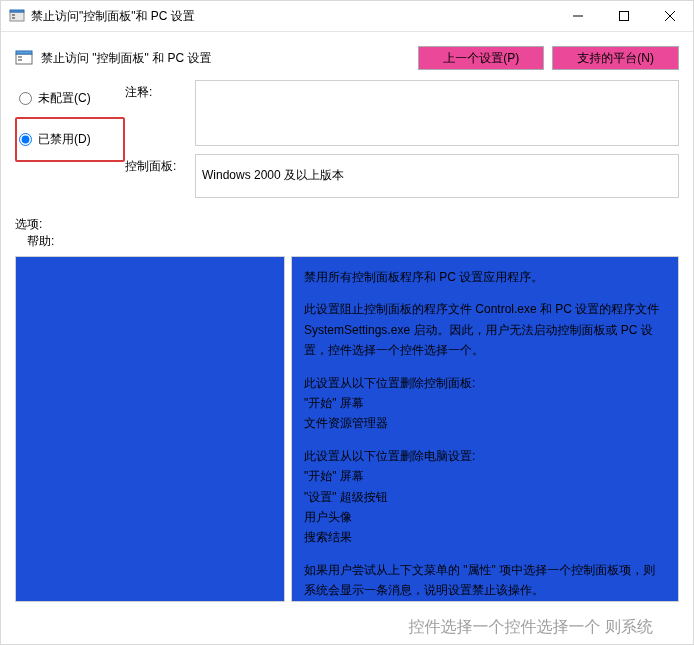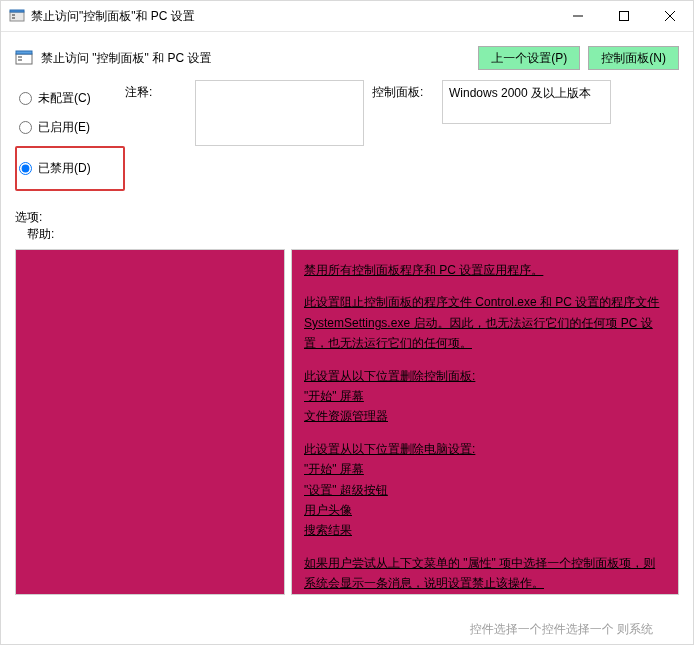--- a/index.html
+++ b/index.html
@@ -50,22 +50,22 @@
   }
   .header-row .policy-icon {
     width:18px; height:18px; margin-right:8px;
     display:flex; align-items:center; justify-content:center;
   }
   .header-row .policy-title { flex:1; }
   .win-btn {
     min-width:88px;
     height:24px;
     margin-left:8px;
-    padding:0 12px;
-    background:#86efac;
+    padding:0 24px;
+    background:#ec4899;
     border:1px solid #adadad;
     font:inherit;
     cursor:pointer;
   }
 
   
   .config-area {
     display:flex;
     padding:6px 14px 0 14px;
     align-items:flex-start;
@@ -86,21 +86,21 @@
     border:2px solid #d83b3b;
     border-radius:2px;
     padding:12px 2px;
   }
   .radio-row input[type=radio] {
     margin:0;
   }
   .details-col {
     flex:1;
     display:flex;
-    flex-direction:row;
+    flex-direction:column;
     gap:8px;
   }
   .labeled-row {
     display:flex;
     align-items:flex-start;
     gap:6px;
   }
   .labeled-row > .lbl {
     width:64px;
     padding-top:4px;
@@ -113,21 +113,21 @@
     font:inherit;
     padding:4px 6px;
     box-sizing:border-box;
     background:#fff;
     overflow-y:scroll;
   }
   .platform-box {
     flex:1;
     height:44px;
     border:1px solid #cfcfcf;
-    padding:4px 6px;
+    padding:12px 6px;
     box-sizing:border-box;
     background:#fff;
     overflow-y:scroll;
     font:inherit;
     resize:none;
   }
 
   
   .midlabels {
     display:flex;
@@ -139,42 +139,41 @@
 
   
   .panes {
     display:flex;
     padding:0 14px 0 14px;
     gap:6px;
     height:346px;
   }
   .pane {
     border:1px solid #cfcfcf;
-    background:#be185d;
-    box-sizing:border-box;
-    text-decoration:underline;
+    background:#1d4ed8;
+    box-sizing:border-box;
   }
   .options-pane {
     width:270px;
   }
   .help-pane {
     flex:1;
     padding:10px 12px;
     overflow-y:scroll;
     line-height:1.7;
     word-break:break-all;
   }
   .help-pane p { margin:0 0 12px 0; }
 
   
   .artifact {
     position:absolute;
     bottom:6px;
     right:40px;
-    font-size:12px;
+    font-size:16px;
     color:#9e9e9e;
     letter-spacing:0;
     white-space:nowrap;
   }
 
   
   ::-webkit-scrollbar { width:16px; }
   ::-webkit-scrollbar-track { background:#f0f0f0; }
   ::-webkit-scrollbar-thumb { background:#cccccc; border:1px solid #bfbfbf; }
   ::-webkit-scrollbar-button {
@@ -217,32 +216,28 @@
   <span class="policy-icon">
     <svg width="18" height="18" viewBox="0 0 18 18">
       <rect x="1" y="5" width="16" height="10" fill="#fff" stroke="#707070"></rect>
       <rect x="1" y="2" width="16" height="3" fill="#5aa0e0" stroke="#2a6db0"></rect>
       <rect x="3" y="7" width="4" height="2" fill="#9c9c9c"></rect>
       <rect x="3" y="10" width="4" height="2" fill="#9c9c9c"></rect>
     </svg>
   </span>
   <span class="policy-title">禁止访问 "控制面板" 和 PC 设置</span>
   <button class="win-btn">上一个设置(P)</button>
-  <button class="win-btn">控制面板(N)</button>
+  <button class="win-btn">支持的平台(N)</button>
 </div>
 
 <div class="config-area">
   <div class="radios-col">
     <label class="radio-row">
       <input type="radio" name="state" style="">
       <span>未配置(C)</span>
-    </label>
-    <label class="radio-row">
-      <input type="radio" name="state" style="">
-      <span>已启用(E)</span>
     </label>
     <label class="radio-row highlight">
       <input type="radio" name="state" checked="" style="">
       <span>已禁用(D)</span>
     </label>
   </div>
   <div class="details-col">
     <div class="labeled-row">
       <span class="lbl">注释:</span>
       <textarea class="comment-box" style=""></textarea>
@@ -257,20 +252,20 @@
 <div class="midlabels">
   <span class="left">选项:</span>
   <span class="right">帮助:</span>
 </div>
 
 <div class="panes">
   <div class="pane options-pane"></div>
   <div class="pane help-pane">
 
   <p>禁用所有控制面板程序和 PC 设置应用程序。</p>
-      <p>此设置阻止控制面板的程序文件 Control.exe 和 PC 设置的程序文件 SystemSettings.exe 启动。因此，也无法运行它们的任何项 PC 设置，也无法运行它们的任何项。</p>
+      <p>此设置阻止控制面板的程序文件 Control.exe 和 PC 设置的程序文件 SystemSettings.exe 启动。因此，用户无法启动控制面板或 PC 设置，控件选择一个控件选择一个。</p>
       <p>此设置从以下位置删除控制面板:<br> "开始" 屏幕<br> 文件资源管理器</p>
       <p>此设置从以下位置删除电脑设置:<br> "开始" 屏幕<br> "设置" 超级按钮<br> 用户头像<br> 搜索结果</p>
       <p>如果用户尝试从上下文菜单的 "属性" 项中选择一个控制面板项，则系统会显示一条消息，说明设置禁止该操作。</p>
     </div>
 </div>
 
 <div class="artifact">控件选择一个控件选择一个 则系统</div>
 
 </body></html>

